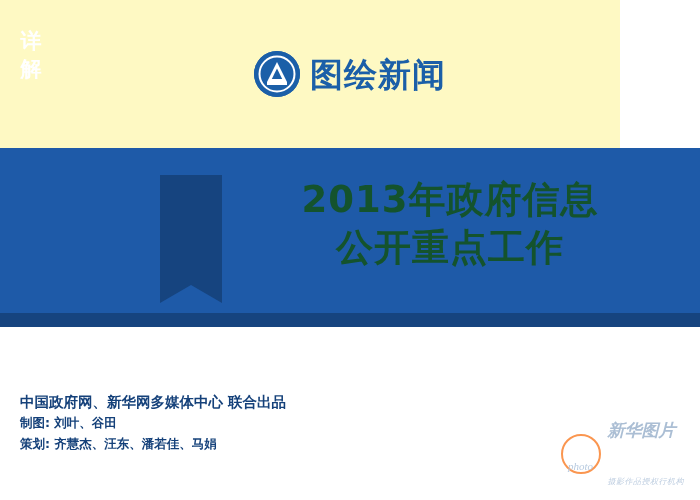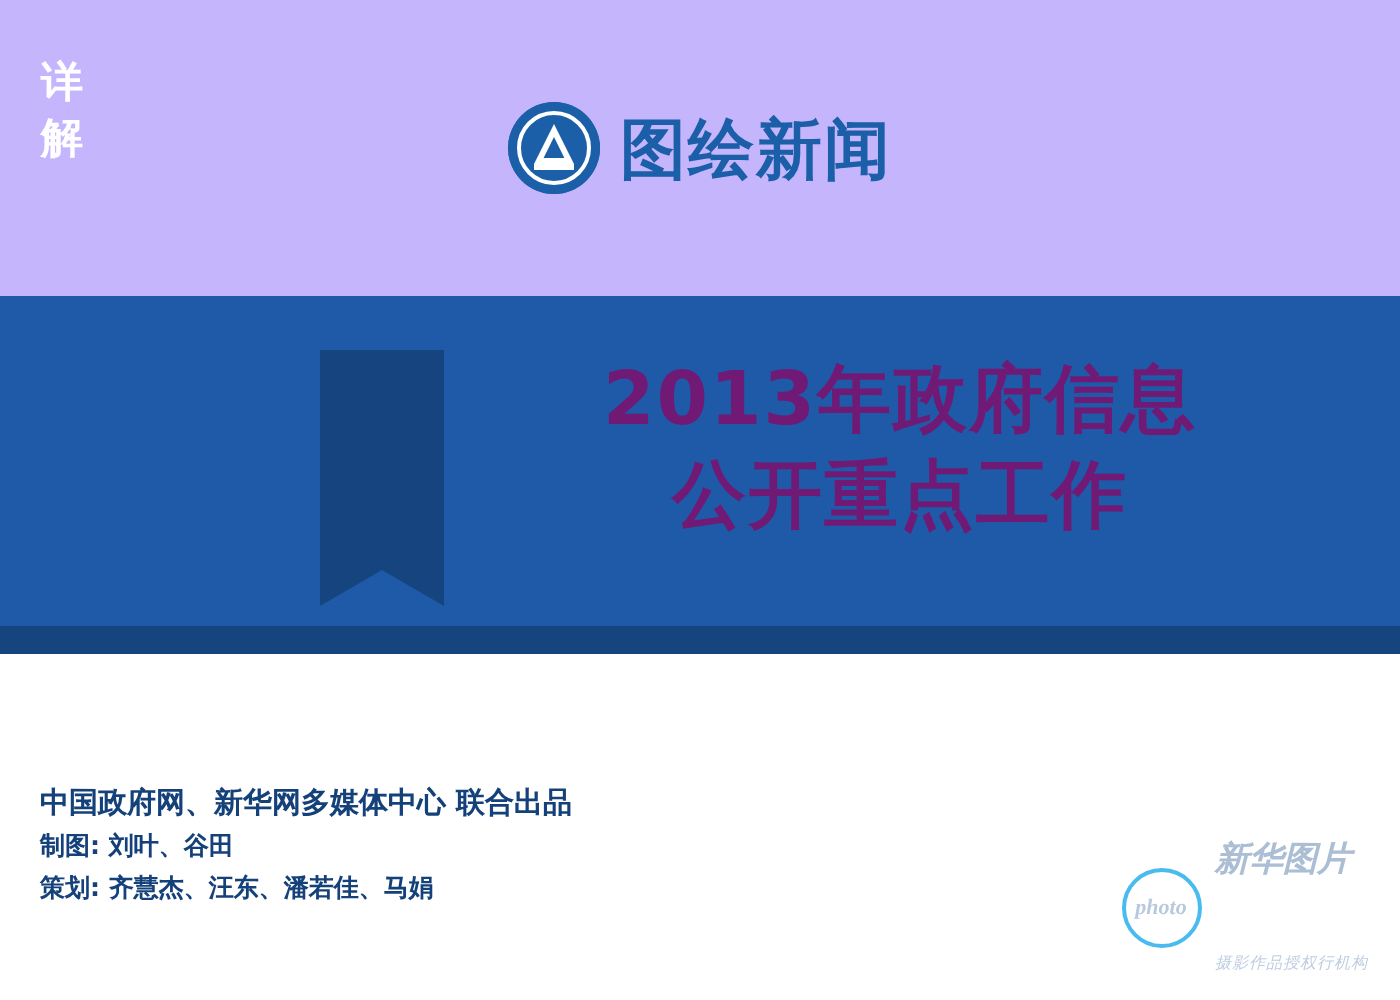--- a/index.html
+++ b/index.html
@@ -19,23 +19,23 @@
     width: 700px;
     height: 500px;
     background: #ffffff;
   }
 
   
   .topband {
     position: absolute;
     left: 0;
     top: 0;
-    width: 700px;
+    width: 620px;
     height: 148px;
-    background: #c4b5fd;
+    background: #fef9c3;
   }
   .logo-wrap {
     position: absolute;
     left: 0;
     top: 0;
     width: 700px;
     height: 148px;
     display: flex;
     align-items: center;
     justify-content: center;
@@ -122,21 +122,21 @@
     font-family: "DejaVu Sans", sans-serif;
     z-index: 3;
   }
 
   
   .headline {
     position: absolute;
     left: 240px;
     top: 176px;
     width: 420px;
-    color: #701a75;
+    color: #14532d;
     font-size: 37px;
     font-weight: bold;
     line-height: 48px;
     letter-spacing: 1px;
     text-align: center;
     font-family: "DejaVu Sans", sans-serif;
   }
   .headline .l2 {
     display: block;
   }
@@ -171,26 +171,25 @@
     bottom: 14px;
     display: flex;
     align-items: center;
     gap: 7px;
     opacity: 0.75;
   }
   .wm-mark {
     width: 36px;
     height: 36px;
     border-radius: 50%;
-    border: 2px solid #0ea5e9;
-    position: relative;
-    display: flex;
-    align-items: center;
+    border: 2px solid #f97316;
+    position: relative;
+    display: flex;
+    align-items: flex-end;
     justify-content: center;
-    font-weight: bold;
   }
   .wm-mark span {
     font-size: 11px;
     color: #9fb8d4;
     font-style: italic;
     font-family: "Liberation Serif", serif;
   }
   .wm-texts {
     display: flex;
     flex-direction: column;

